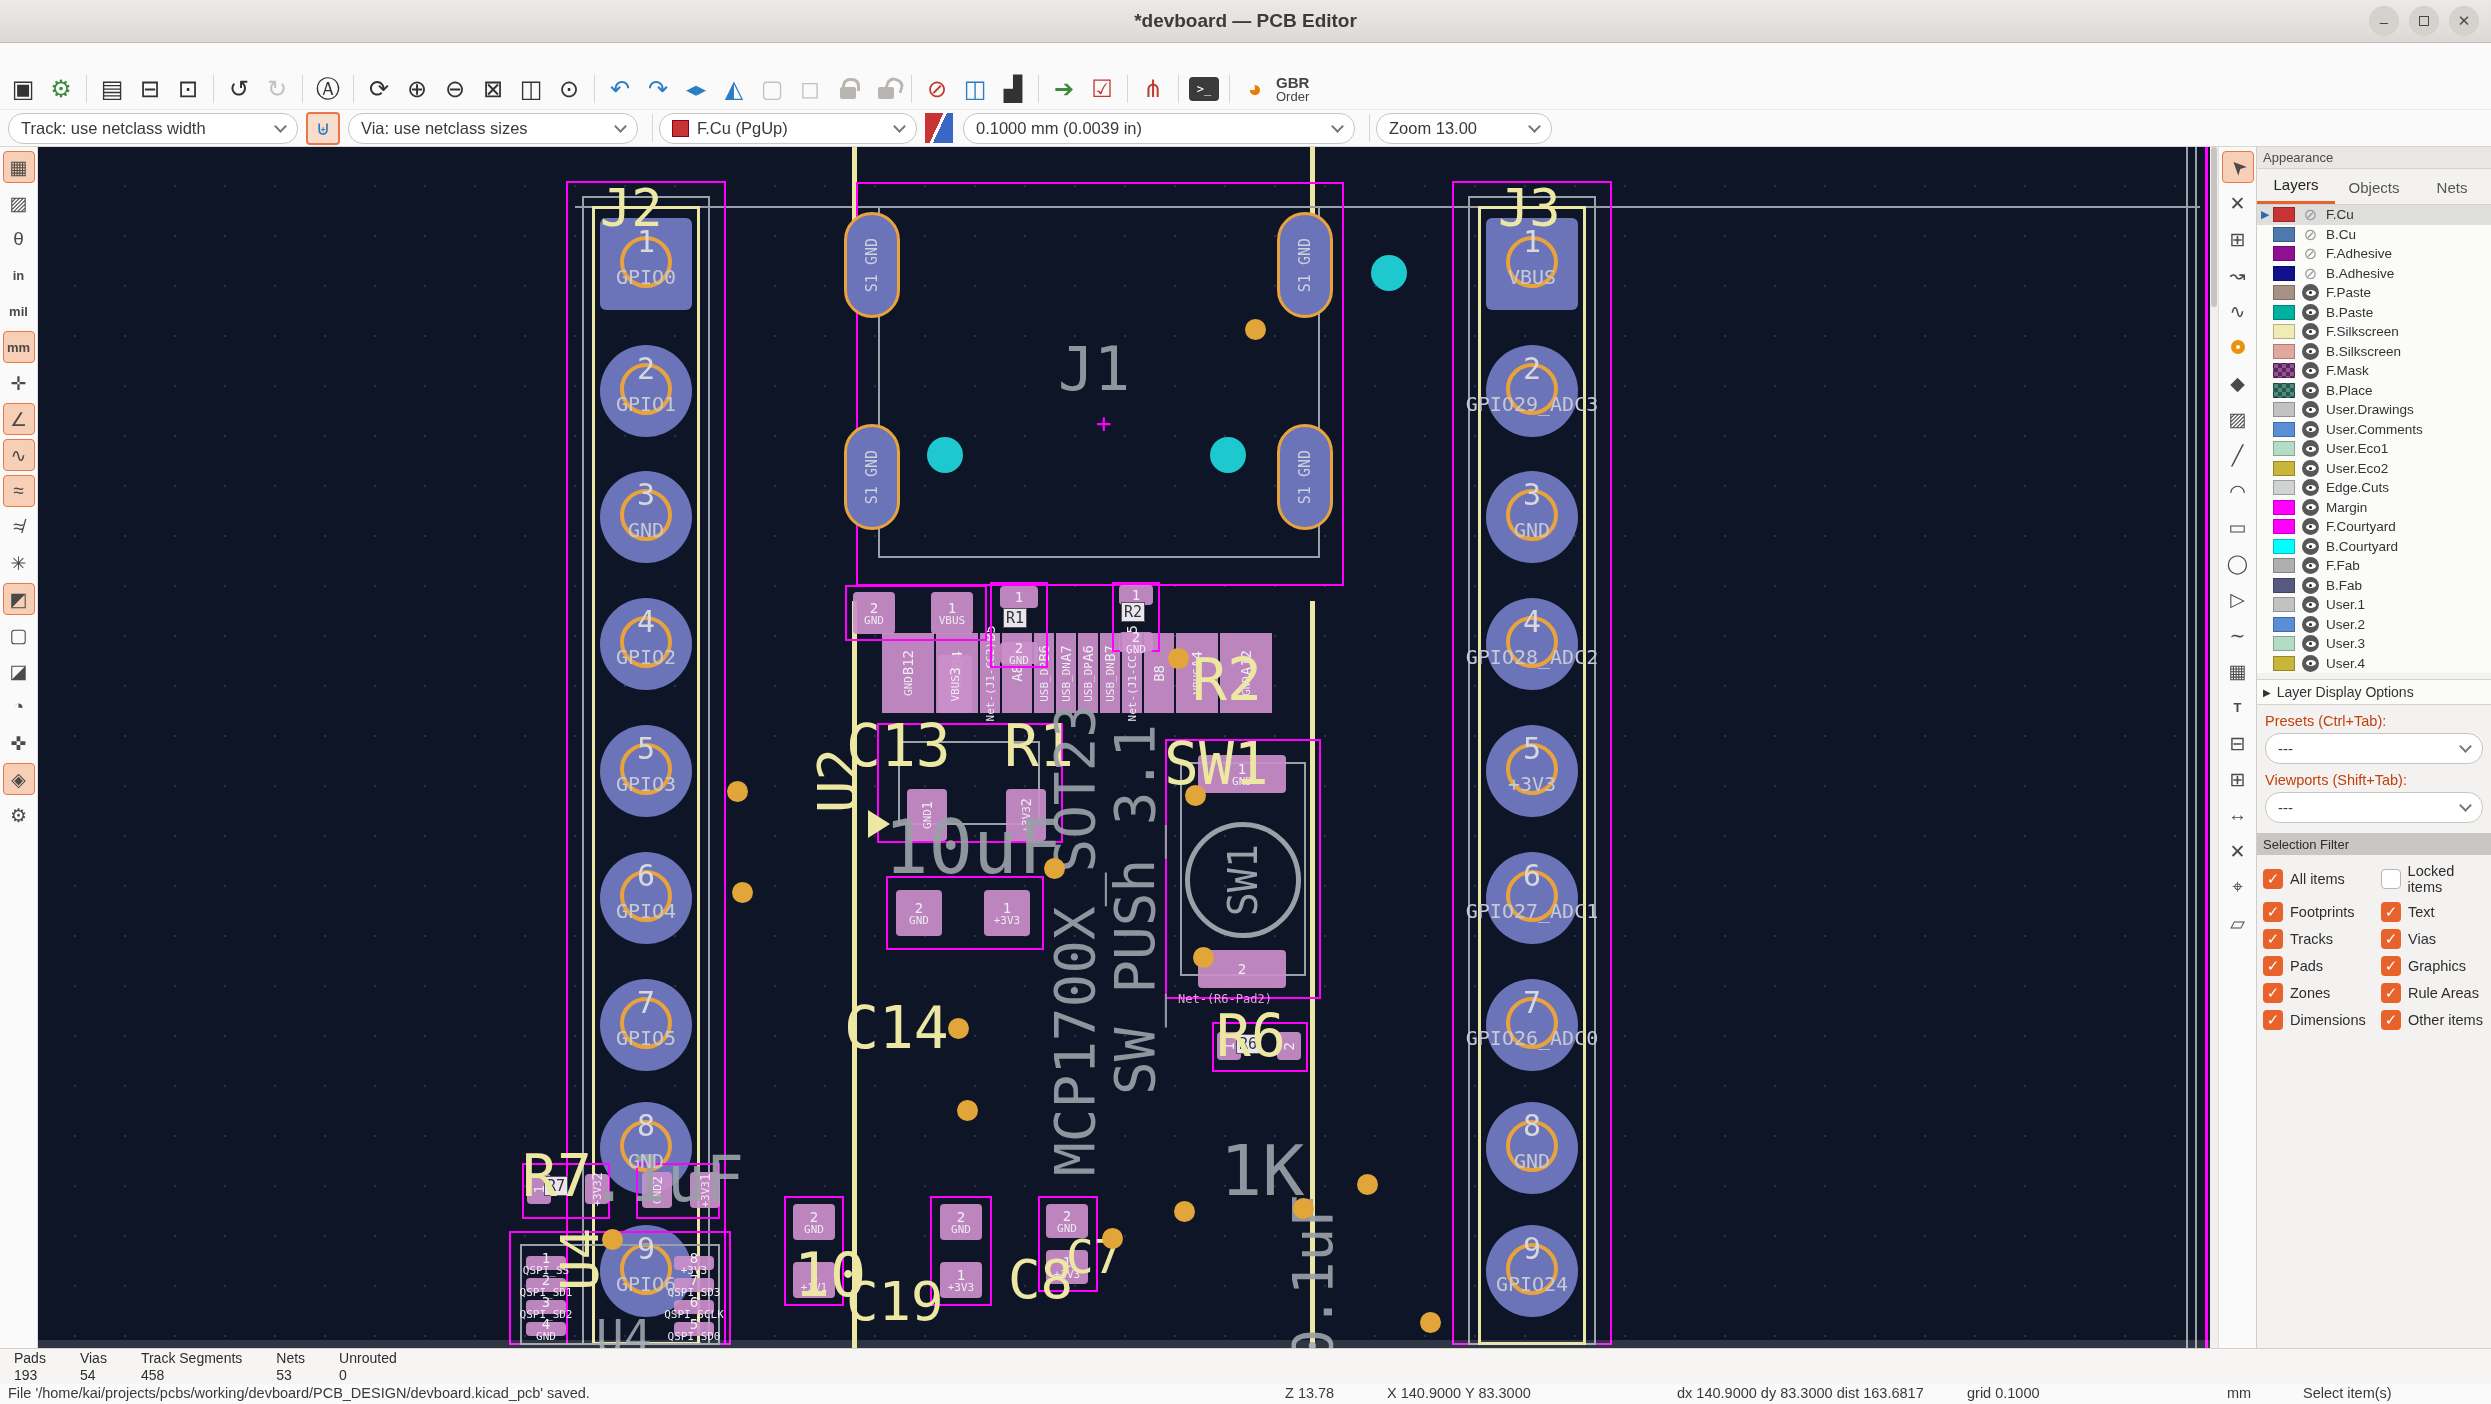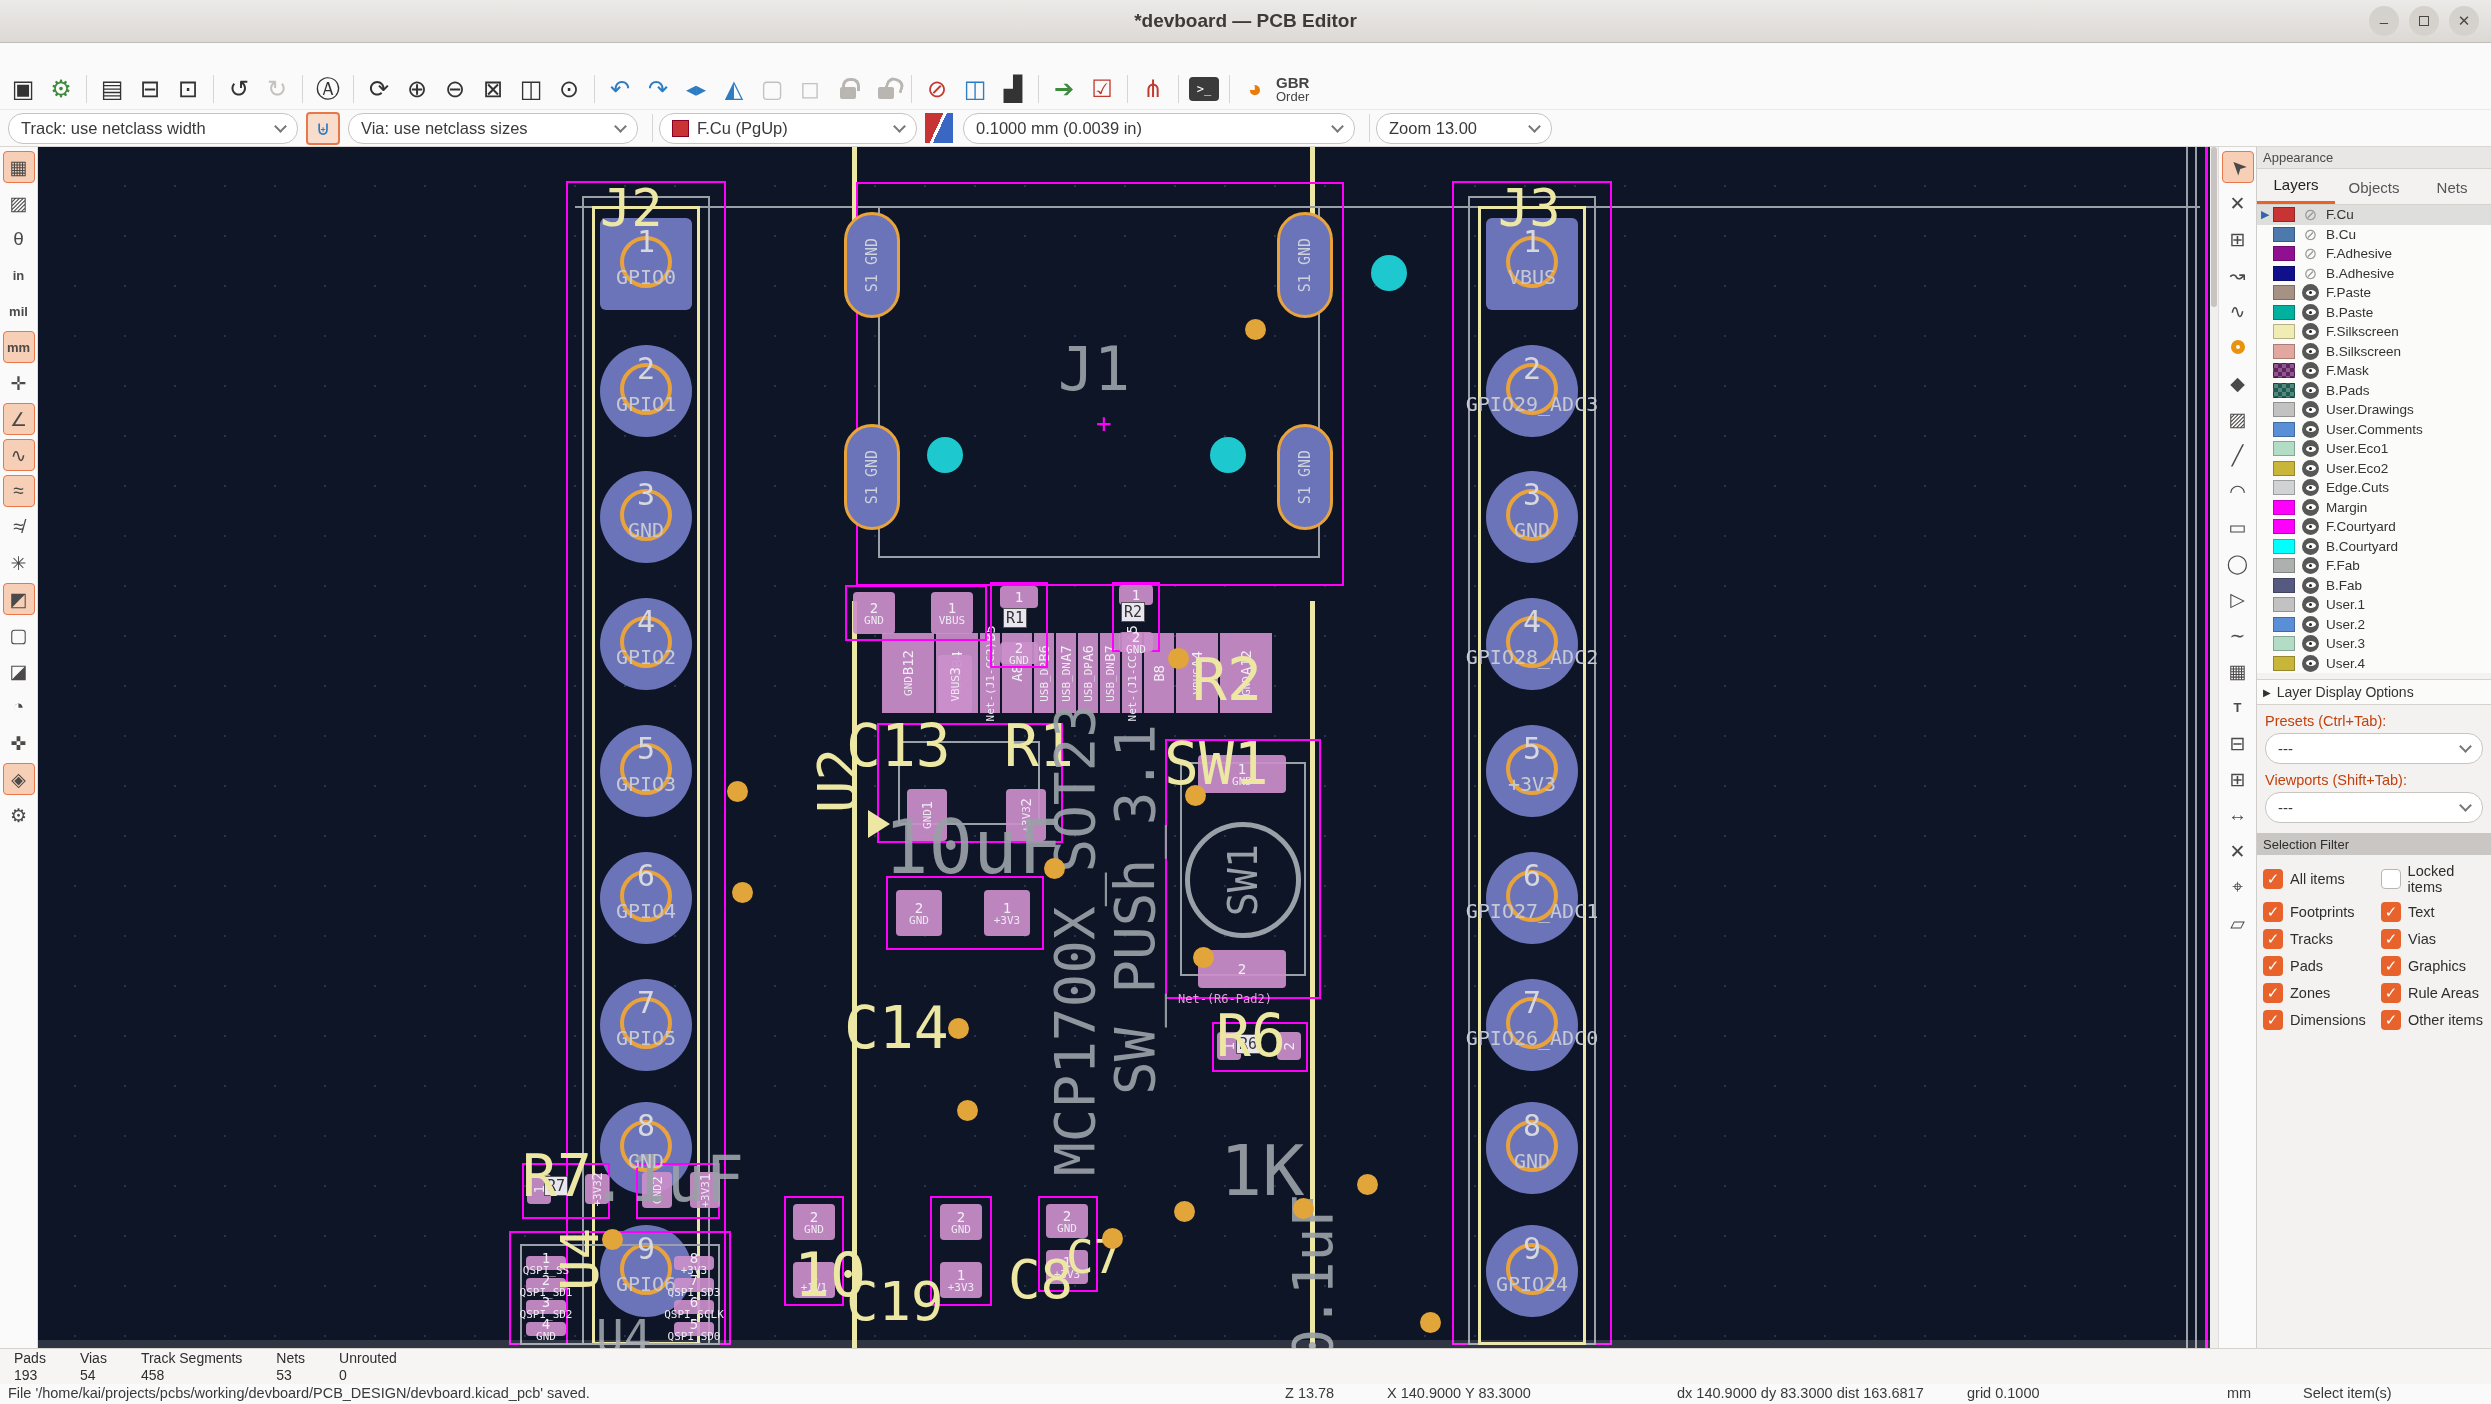--- a/index.html
+++ b/index.html
@@ -707,21 +707,21 @@
         <div class="lrow">
           <div class="act"></div>
           <div class="swl" style="background: repeating-conic-gradient(rgb(100, 33, 100) 0%, rgb(100, 33, 100) 25%, rgba(255, 255, 255, 0.25) 0%, rgba(255, 255, 255, 0.25) 50%) 0px 0px / 8px 8px, rgb(100, 33, 100);"></div>
           <div class="eye"></div>
           <div class="lname">F.Mask</div>
         </div>
         <div class="lrow">
           <div class="act"></div>
           <div class="swl" style="background: repeating-conic-gradient(rgb(29, 94, 81) 0%, rgb(29, 94, 81) 25%, rgba(255, 255, 255, 0.25) 0%, rgba(255, 255, 255, 0.25) 50%) 0px 0px / 8px 8px, rgb(29, 94, 81);"></div>
           <div class="eye"></div>
-          <div class="lname">B.Pads</div>
+          <div class="lname">B.Place</div>
         </div>
         <div class="lrow">
           <div class="act"></div>
           <div class="swl" style="background: rgb(194, 194, 194);"></div>
           <div class="eye"></div>
           <div class="lname">User.Drawings</div>
         </div>
         <div class="lrow">
           <div class="act"></div>
           <div class="swl" style="background: rgb(89, 143, 214);"></div>

